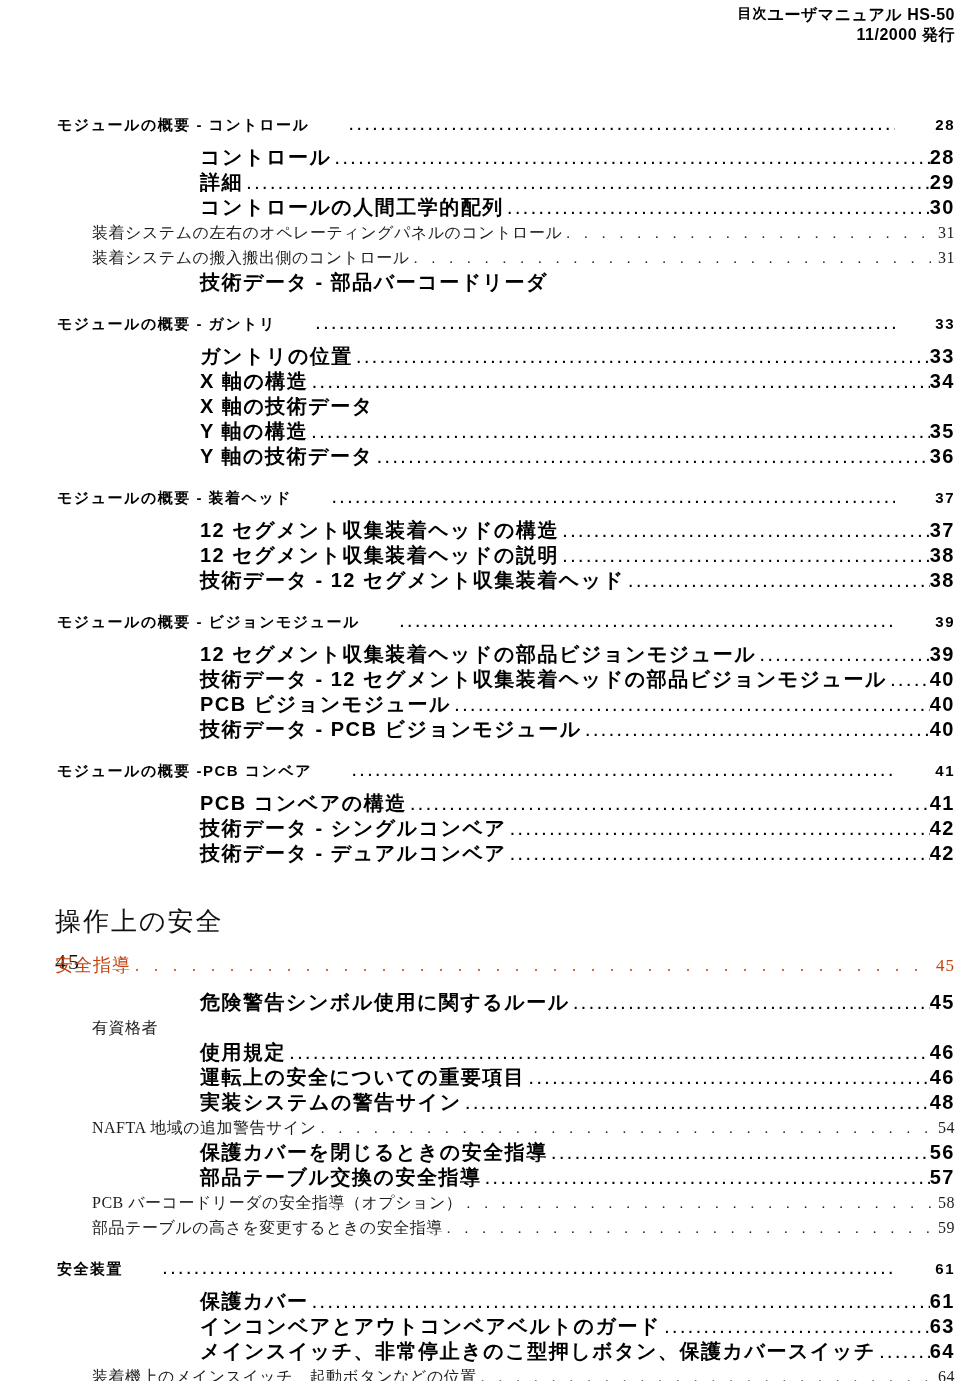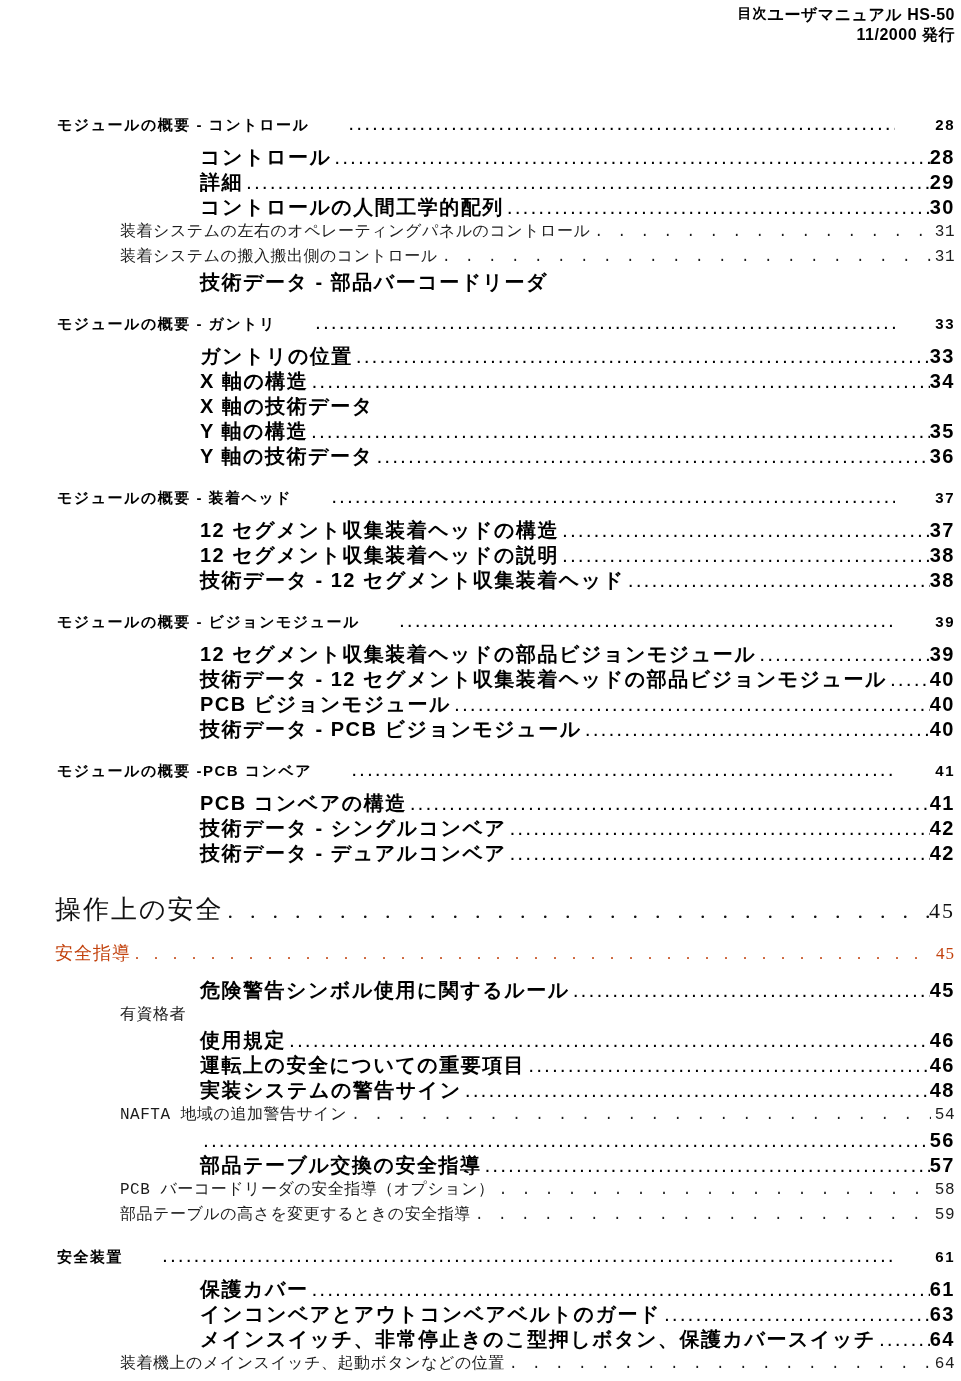--- a/index.html
+++ b/index.html
@@ -83,40 +83,41 @@
     margin-left: 200px;
     font-size: 20px;
     font-weight: bold;
     letter-spacing: 1.5px;
     font-family: "Liberation Sans", sans-serif;
   }
   .row.sub .leader::after { letter-spacing: 4px; font-size: 14px; }
 
   
   .row.subserif {
-    margin-left: 120px;
+    margin-left: 92px;
     font-size: 16px;
     font-weight: normal;
     letter-spacing: 0.5px;
     color: #1c1c1c;
-    font-family: Liberation Mono, monospace;
+    font-family: Liberation Serif, serif;
   }
   .row.subserif .leader::after { letter-spacing: 14px; font-size: 15px; }
 
   
   .row.chapter {
     margin-left: 55px;
-    margin-top: 24px;
+    margin-top: 36px;
     font-size: 26px;
     line-height: 40px;
     height: 40px;
     letter-spacing: 2px;
     color: #111;
     font-family: "Liberation Serif", serif;
     font-weight: normal;
+    flex-direction: column;
   }
   .row.chapter .leader::after { letter-spacing: 17px; font-size: 22px; }
   .row.chapter .page-num { font-size: 22px; }
 
   
   .row.h1serif {
     margin-left: 55px;
     margin-top: 8px;
     margin-bottom: 10px;
     font-size: 18px;
@@ -306,20 +307,21 @@
       <span class="label">実装システムの警告サイン</span>
       <span class="leader"></span>
       <span class="page-num">48</span>
     </div>
     <div class="row subserif">
       <span class="label">NAFTA 地域の追加警告サイン</span>
       <span class="leader"></span>
       <span class="page-num">54</span>
     </div>
     <div class="row sub">
+      <span class="label">保護カバーを閉じるときの安全指導</span>
       <span class="leader"></span>
       <span class="page-num">56</span>
     </div>
     <div class="row sub">
       <span class="label">部品テーブル交換の安全指導</span>
       <span class="leader"></span>
       <span class="page-num">57</span>
     </div>
     <div class="row subserif">
       <span class="label">PCB バーコードリーダの安全指導（オプション）</span>

